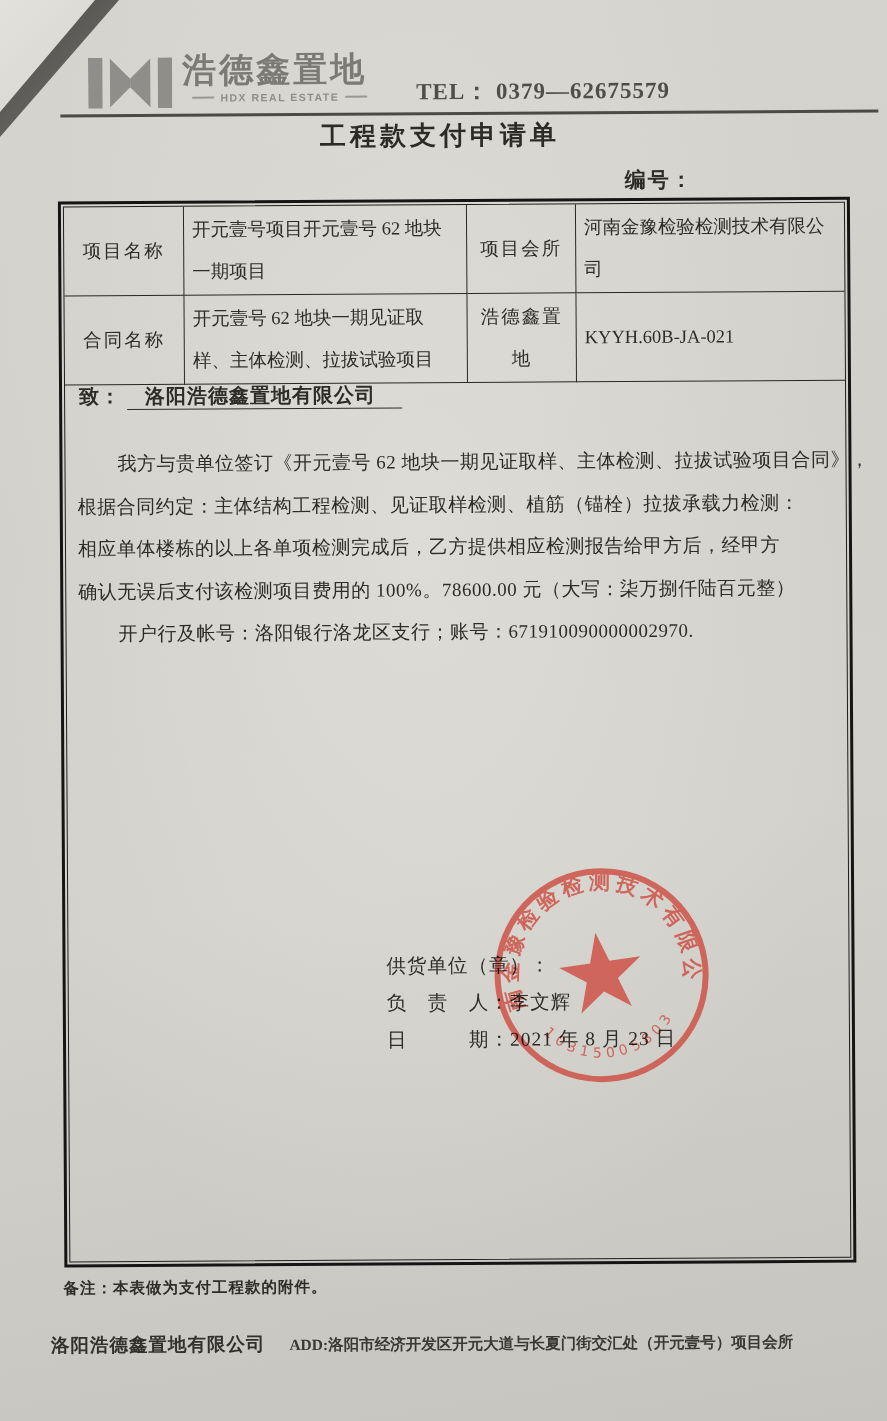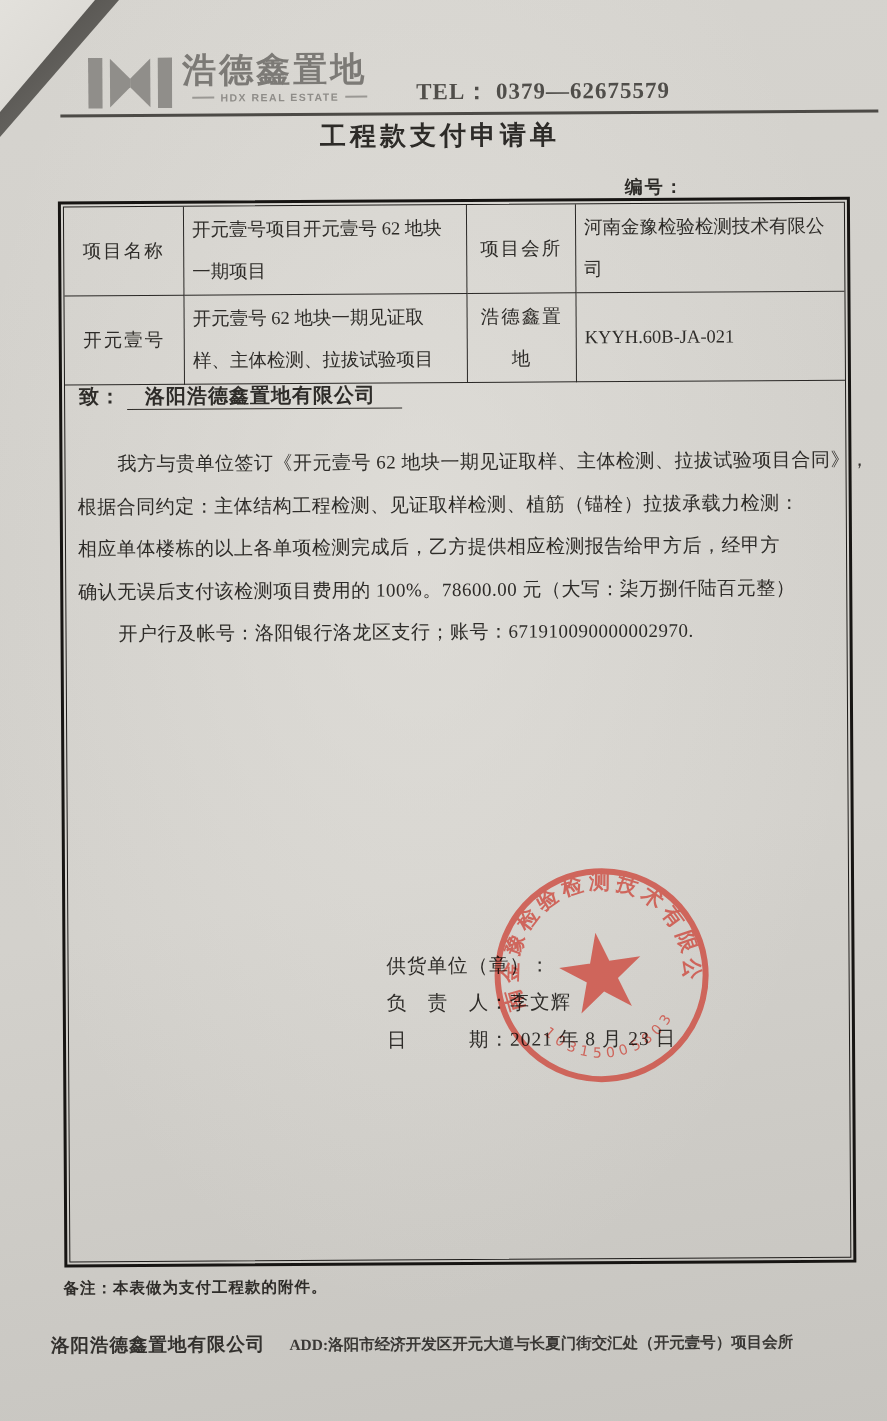--- a/index.html
+++ b/index.html
@@ -41,21 +41,21 @@
     font-size:10.5px;letter-spacing:1.5px;color:#8f8d89;font-weight:bold;white-space:nowrap;
   }
   .brand-sub::before,.brand-sub::after{content:"";flex:1;height:1.5px;background:#9a9894;}
   .tel{position:absolute;left:420px;top:76px;font-size:23px;font-weight:bold;color:#504e4a;letter-spacing:1px;}
   .header-rule{position:absolute;left:64px;top:112px;width:818px;height:2.5px;background:#4c4a46;}
 
   .doc-title{
     position:absolute;left:0;top:118px;width:887px;text-align:center;
     font-size:26px;font-weight:bold;letter-spacing:4px;color:#2d2b28;
   }
-  .doc-no{position:absolute;left:628px;top:176px;font-size:18px;font-weight:bold;letter-spacing:2px;}
+  .doc-no{position:absolute;left:628px;top:167px;font-size:21px;font-weight:bold;letter-spacing:2px;}
 
   
   .box{position:absolute;left:61px;top:199px;width:786px;height:1060px;border:3px solid #171513;}
   .box-inner{position:absolute;inset:2px;border:1px solid #201e1c;}
 
   table.grid{border-collapse:collapse;table-layout:fixed;width:100%;}
   table.grid td{
     border:1px solid #2a2826;font-size:18.5px;line-height:42px;
     vertical-align:middle;padding:2px 8px;
   }
@@ -117,21 +117,21 @@
         <table class="grid">
           <tbody>
               <tr>
             <td class="lbl" style="width:103px">项目名称</td>
             <td class="val" style="width:266px">开元壹号项目开元壹号 62 地块
 一期项目</td>
             <td class="lbl" style="width:92px">项目会所</td>
             <td class="val">河南金豫检验检测技术有限公司</td>
           </tr>
           <tr>
-            <td class="lbl">开元壹号</td>
+            <td class="lbl">合同名称</td>
             <td class="val">开元壹号 62 地块一期见证取
 样、主体检测、拉拔试验项目</td>
             <td class="lbl">浩德鑫置地</td>
             <td class="val">KYYH.60B-JA-021</td>
           </tr>
         </tbody>
           </table>
 
         <div class="to-line">
           <span>致：</span>

